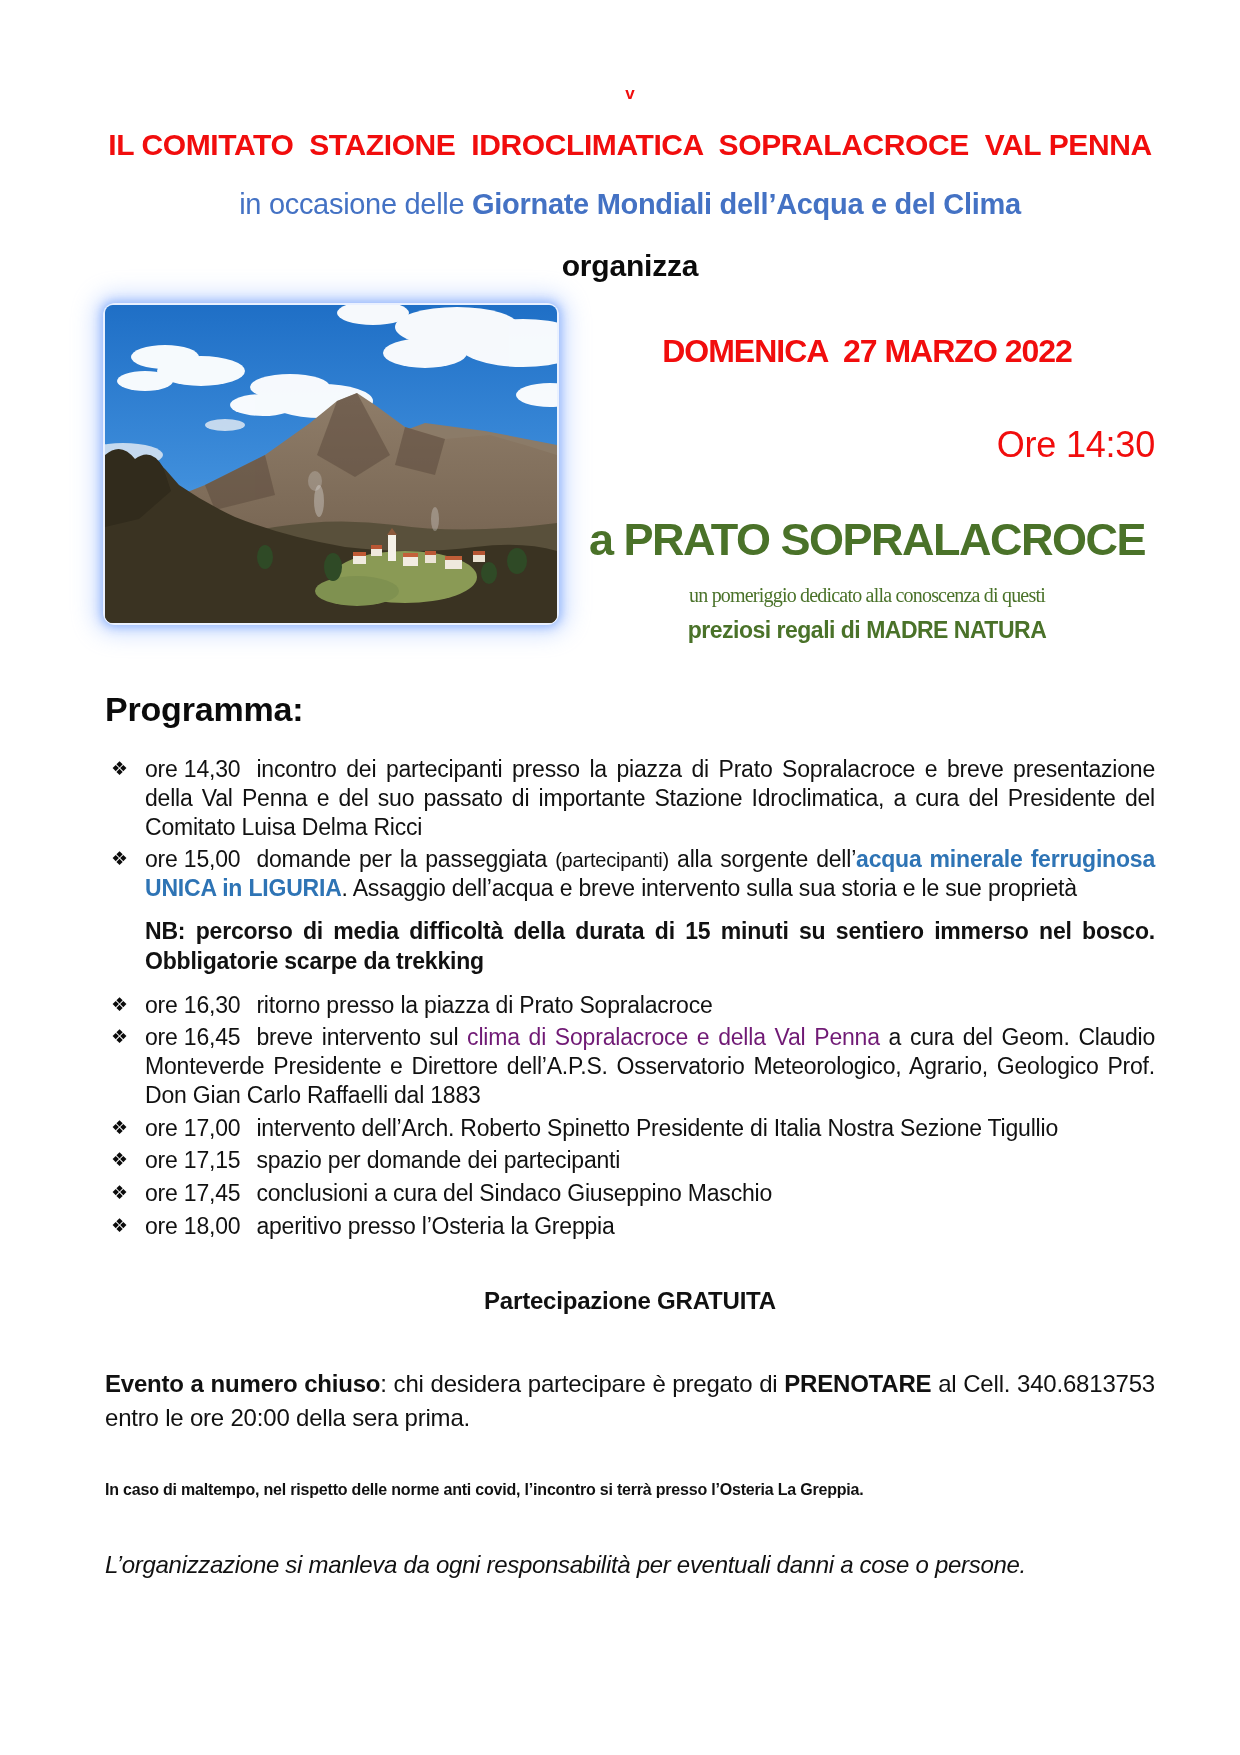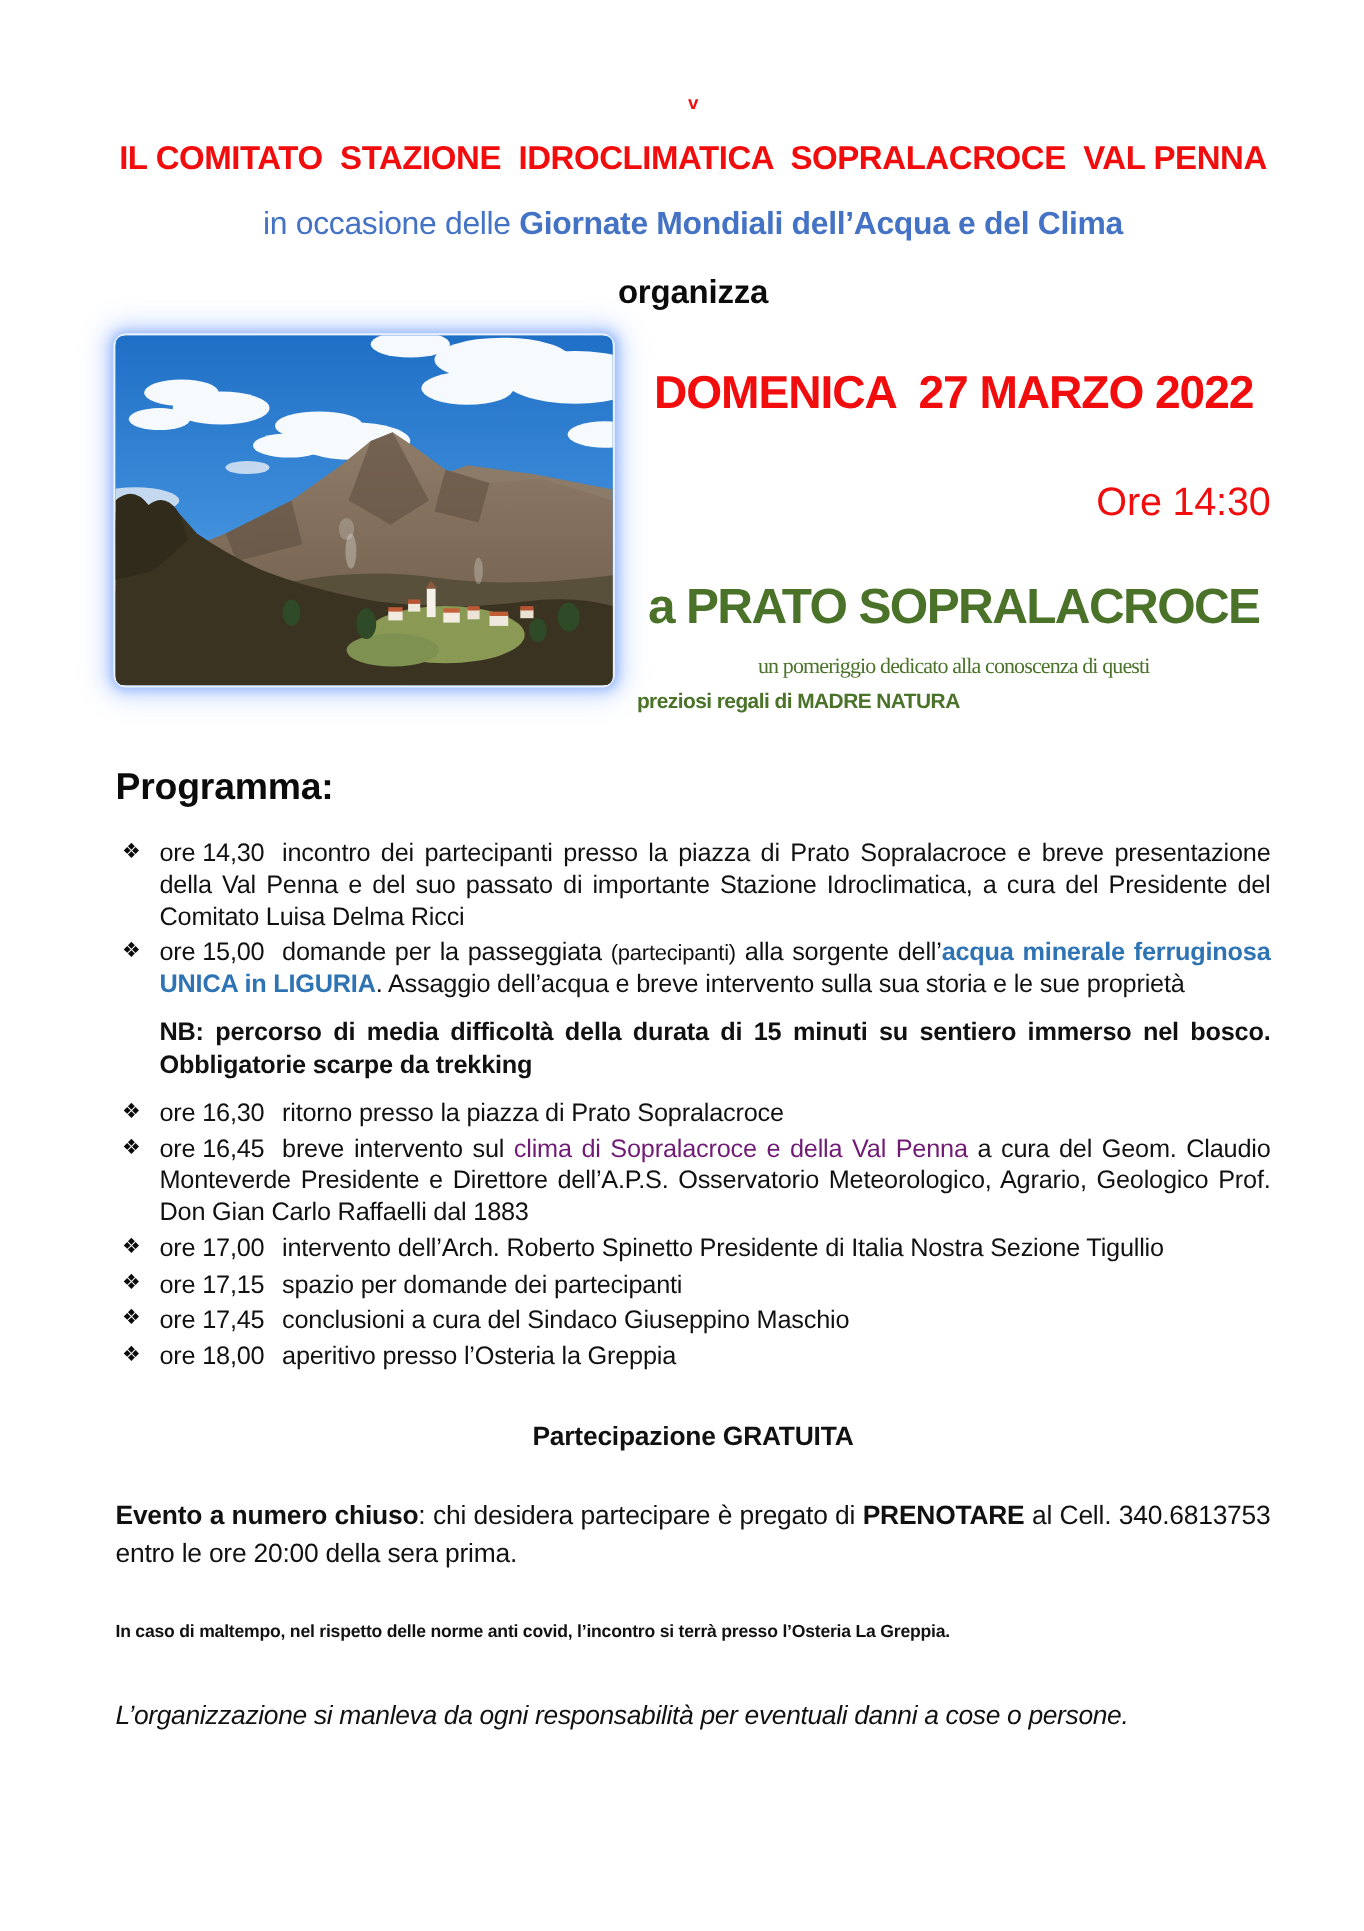--- a/index.html
+++ b/index.html
@@ -37,37 +37,37 @@
   .photo{
     flex:0 0 auto;
     width:452px;height:318px;
     border-radius:10px;
     box-shadow:0 0 0 2px #eaf1ff, 0 0 10px 4px rgba(138,176,250,0.85), 0 0 22px 11px rgba(150,185,255,0.45);
     background:#2b7ccc;
   }
   .photo svg{display:block;border-radius:8px;}
   .hero-text{flex:1 1 auto;padding-left:22px;box-sizing:border-box;}
   .event-date{
-    color:#f10d0d;font-weight:bold;font-size:42px;text-align:center;
+    color:#f10d0d;font-weight:bold;font-size:32px;text-align:center;
     white-space:pre-wrap;margin:28px 0 0 0;letter-spacing:-1px;
   }
   .event-time{
     color:#f10d0d;font-weight:normal;font-size:36px;text-align:right;
     margin:54px 0 0 0;
   }
   .event-place{
     color:#4a7229;font-weight:bold;font-size:45px;text-align:center;
     margin:48px 0 0 0;letter-spacing:-1.5px;
   }
   .event-tagline1{
     color:#4a7229;font-size:20px;text-align:center;
     margin:18px 0 0 0;letter-spacing:-0.8px;font-family:Liberation Serif, serif;
   }
   .event-tagline2{
-    color:#4a7229;font-weight:bold;font-size:19px;
+    color:#4a7229;font-weight:bold;font-size:23px;text-align:center;
     margin:10px 0 0 0;letter-spacing:-0.5px;
   }
   .program-heading{
     font-weight:bold;font-size:34px;color:#0b0b0b;
     margin:46px 0 26px 0;
   }
   .program-list{list-style:none;margin:0;padding:0;font-size:23px;line-height:1.25;}
   .program-list li{
     position:relative;padding-left:40px;margin:0 0 4px 0;text-align:justify;
   }
@@ -81,21 +81,21 @@
   .nb{
     font-weight:bold;margin:14px 0 14px 40px;text-align:justify;
     font-size:23px;line-height:1.3;
   }
   .gratuita{
     text-align:center;font-weight:bold;font-size:24px;
     margin:46px 0 0 0;
   }
   .booking{
     font-size:24px;line-height:1.45;text-align:justify;
-    margin:40px 0 0 0;
+    margin:52px 0 0 0;
   }
   .booking .bold{font-weight:bold;}
   .weather{
     font-size:16px;line-height:1.45;text-align:justify;font-weight:bold;
     margin:42px 0 0 0;
   }
   .disclaimer{
     font-size:24px;font-style:italic;margin:50px 0 0 0;letter-spacing:-0.3px;
   }
 </style>

